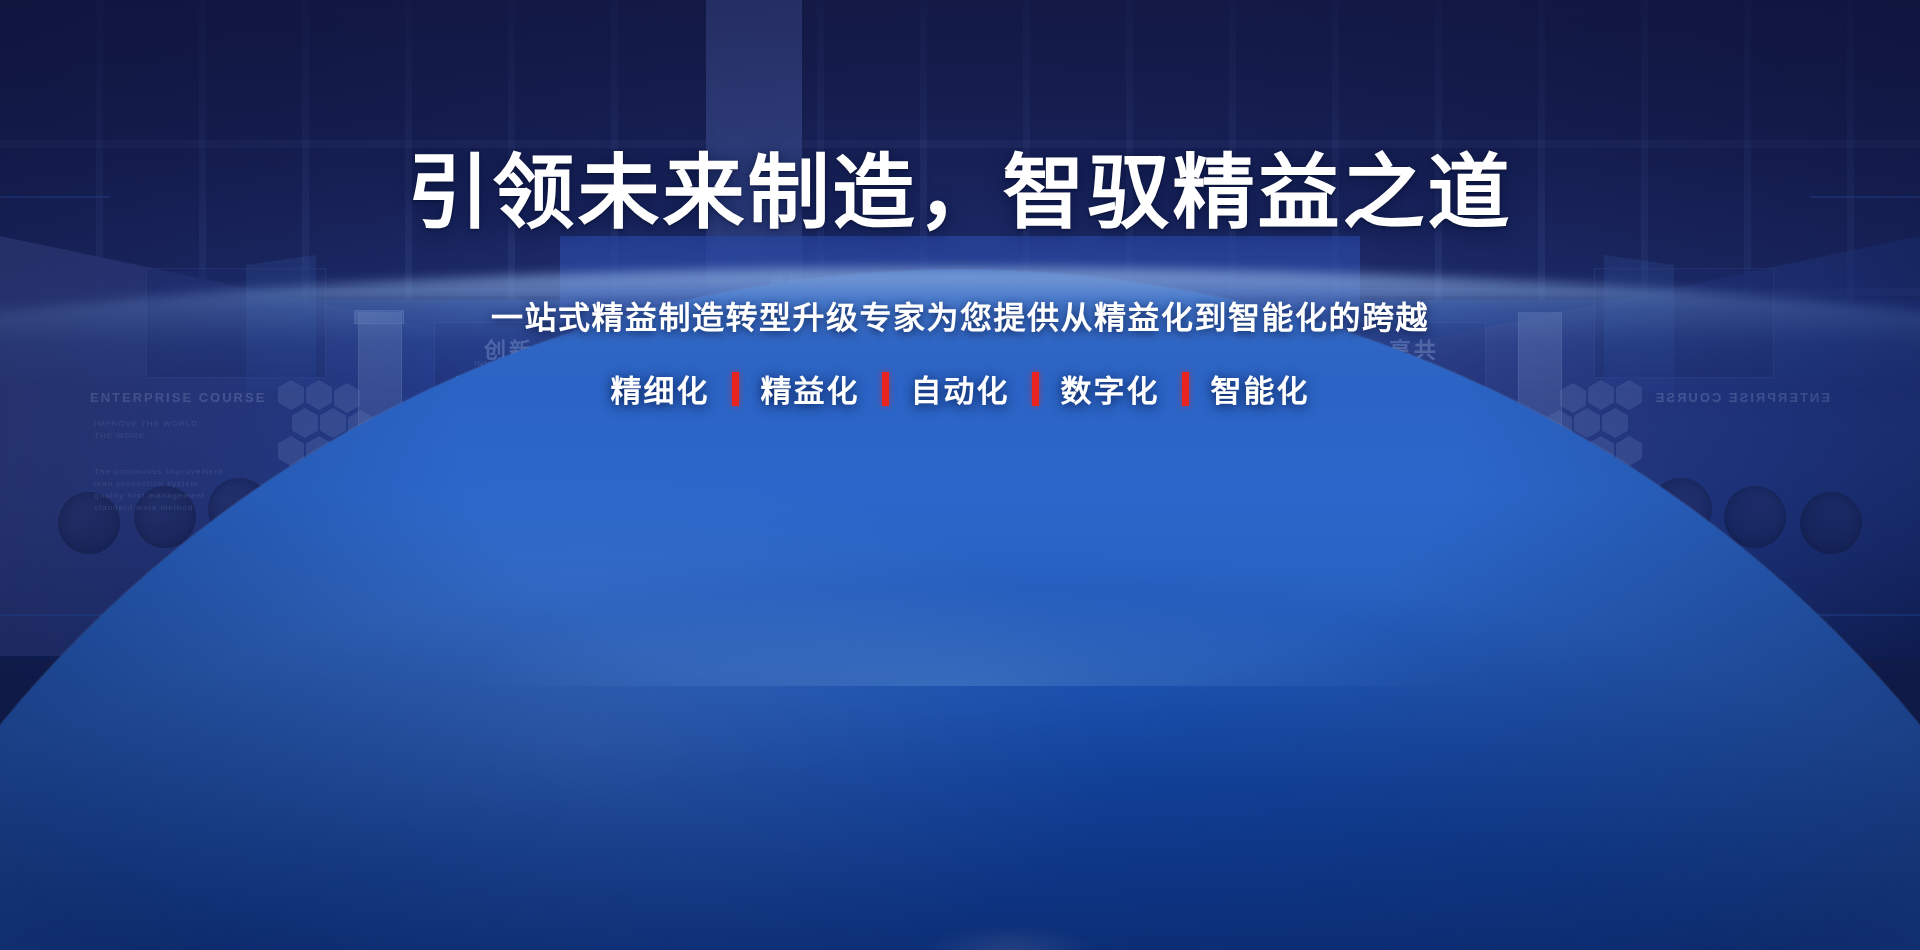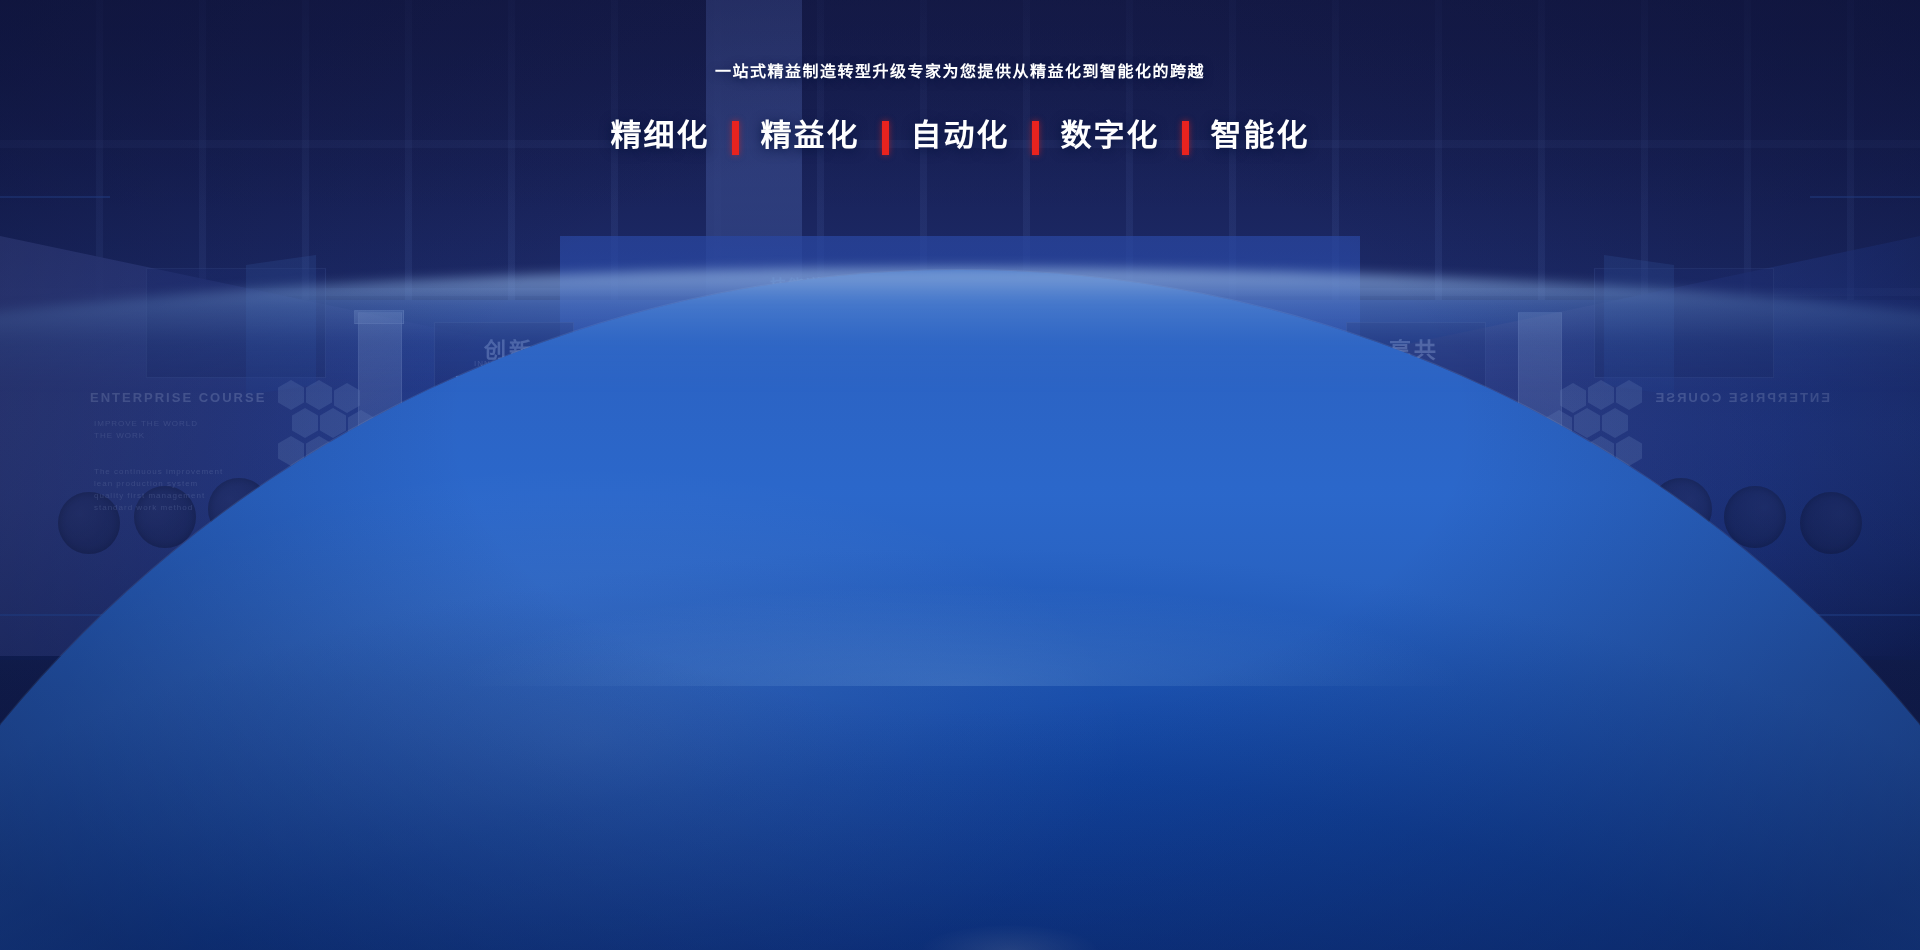--- a/index.html
+++ b/index.html
@@ -259,31 +259,31 @@
     line-height:1;
     font-weight:700;
     color:#ffffff;
     letter-spacing:3px;
     text-shadow:0 3px 18px rgba(5,18,60,.75), 0 1px 3px rgba(0,0,0,.45);
     white-space:nowrap;
   }
 
   .subtitle{
     margin-top:58px;
-    font-size:16px;
+    font-size:32px;
     font-weight:600;
     color:#ffffff;
     letter-spacing:1.5px;
     text-shadow:0 2px 10px rgba(5,18,60,.8);
     white-space:nowrap;
   }
 
   .keywords{
     margin-top:28px;
-    display:flex; align-items:flex-end;
+    display:flex; align-items:center;
     gap:0;
     white-space:nowrap;
   }
   .kw{
     font-size:31px; font-weight:700; color:#ffffff;
     letter-spacing:2px;
     text-shadow:0 2px 12px rgba(5,18,60,.85);
     padding:0 22px;
   }
   .kw-sep{
@@ -451,20 +451,21 @@
 
     <div class="earth"></div>
     <div class="earth-glow"></div>
 
     <div class="tint"></div>
     <div class="vignette"></div>
   </div>
 
   <div class="content">
 
+    <h1 class="headline">引领未来制造，智驭精益之道</h1>
 
     <p class="subtitle">一站式精益制造转型升级专家为您提供从精益化到智能化的跨越</p>
 
     <div class="keywords">
       <span class="kw">精细化</span>
       <span class="kw-sep"></span>
       <span class="kw">精益化</span>
       <span class="kw-sep"></span>
       <span class="kw">自动化</span>
       <span class="kw-sep"></span>

